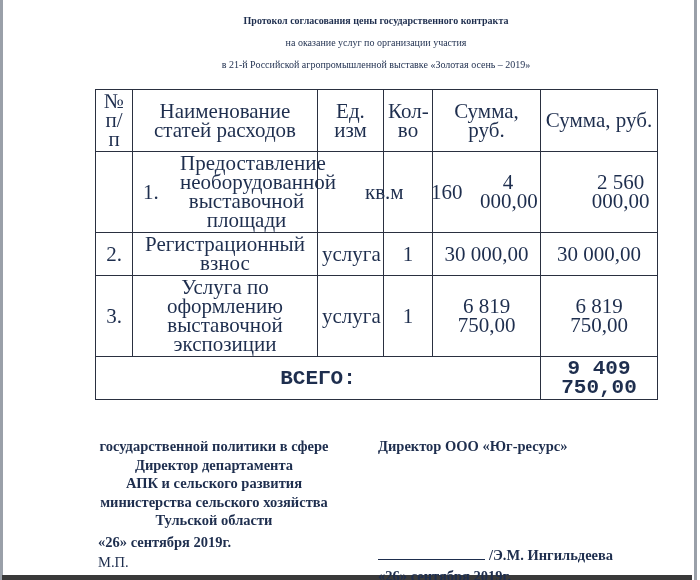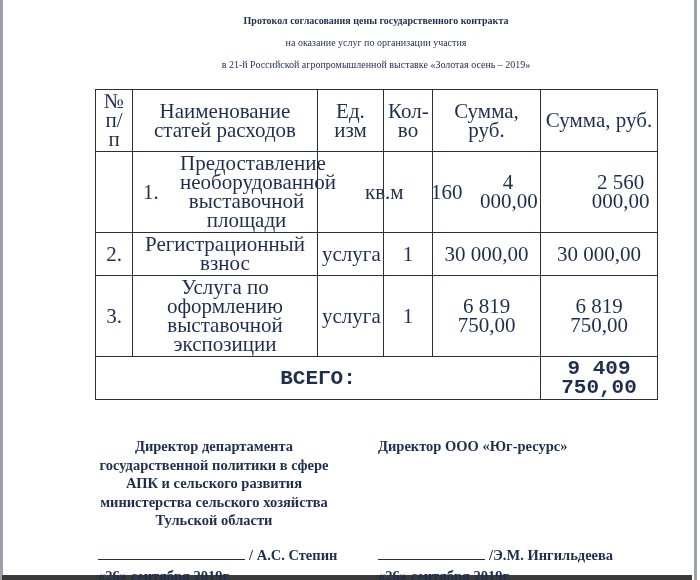--- a/index.html
+++ b/index.html
@@ -143,28 +143,25 @@
         <td class="cell-label bold" colspan="5">ВСЕГО:</td>
         <td class="cell-money bold">9 409 750,00</td>
       </tr>
     </tbody>
   </table>
 
   <div class="sig-area">
 
     <div class="sig-col-left">
       <div class="sig-title sig-title-left">
+        <div>государственной политики в сфере</div>
         <div>Директор департамента</div>
-        <div>государственной политики в сфере</div>
         <div>АПК и сельского развития</div>
         <div>министерства сельского хозяйства</div>
         <div>Тульской области</div>
-      </div>
-      <div class="sig-row">
-        <span class="sig-line sig-line-left"></span><span class="sig-name">/ А.С. Степин</span>
       </div>
       <div class="sig-date sig-date-left">«26» сентября 2019г.</div>
       <div class="sig-seal sig-seal-left">М.П.</div>
     </div>
 
     <div class="sig-col-right">
       <div class="sig-title sig-title-right">Директор ООО «Юг-ресурс»</div>
       <div class="sig-row">
         <span class="sig-line sig-line-right"></span><span class="sig-name">/Э.М. Ингильдеева</span>
       </div>

